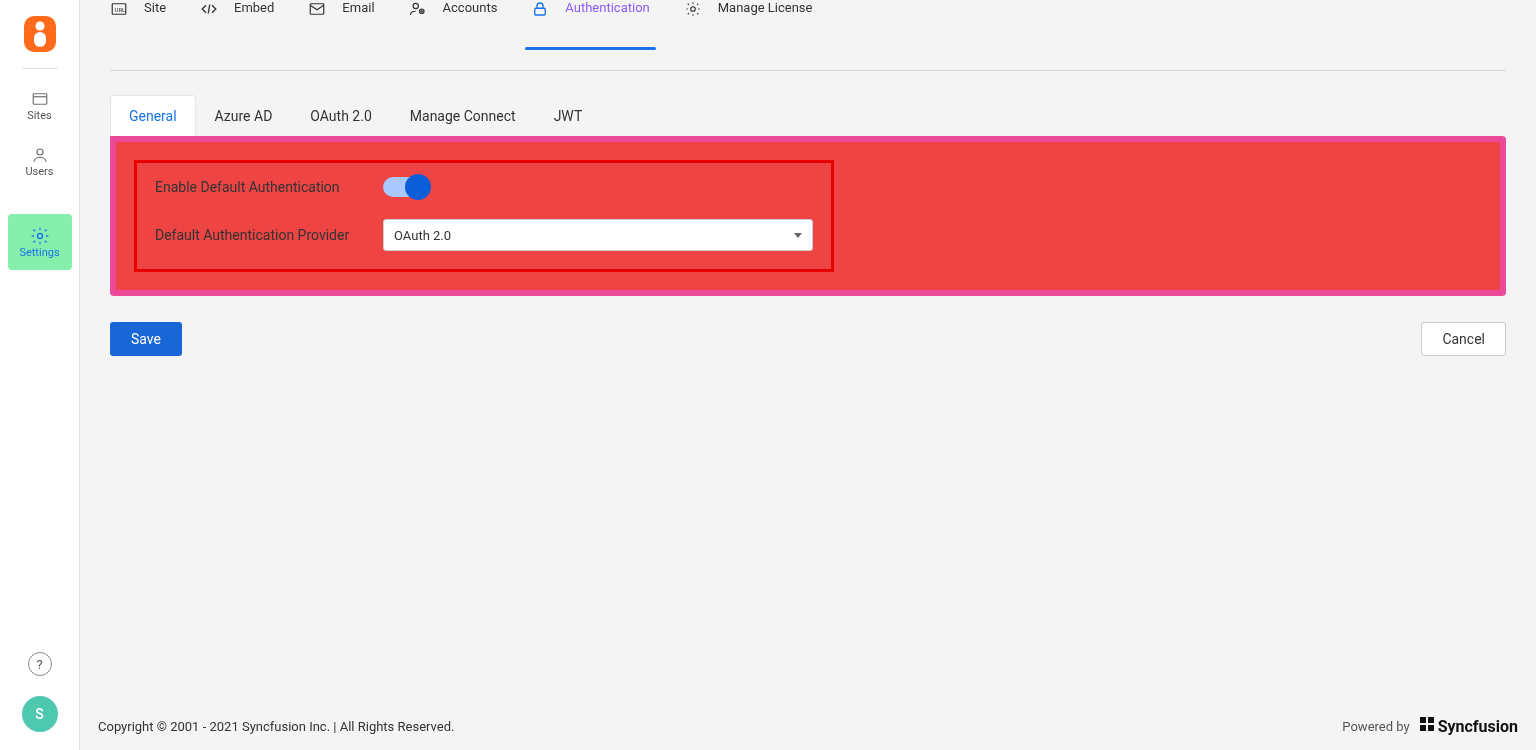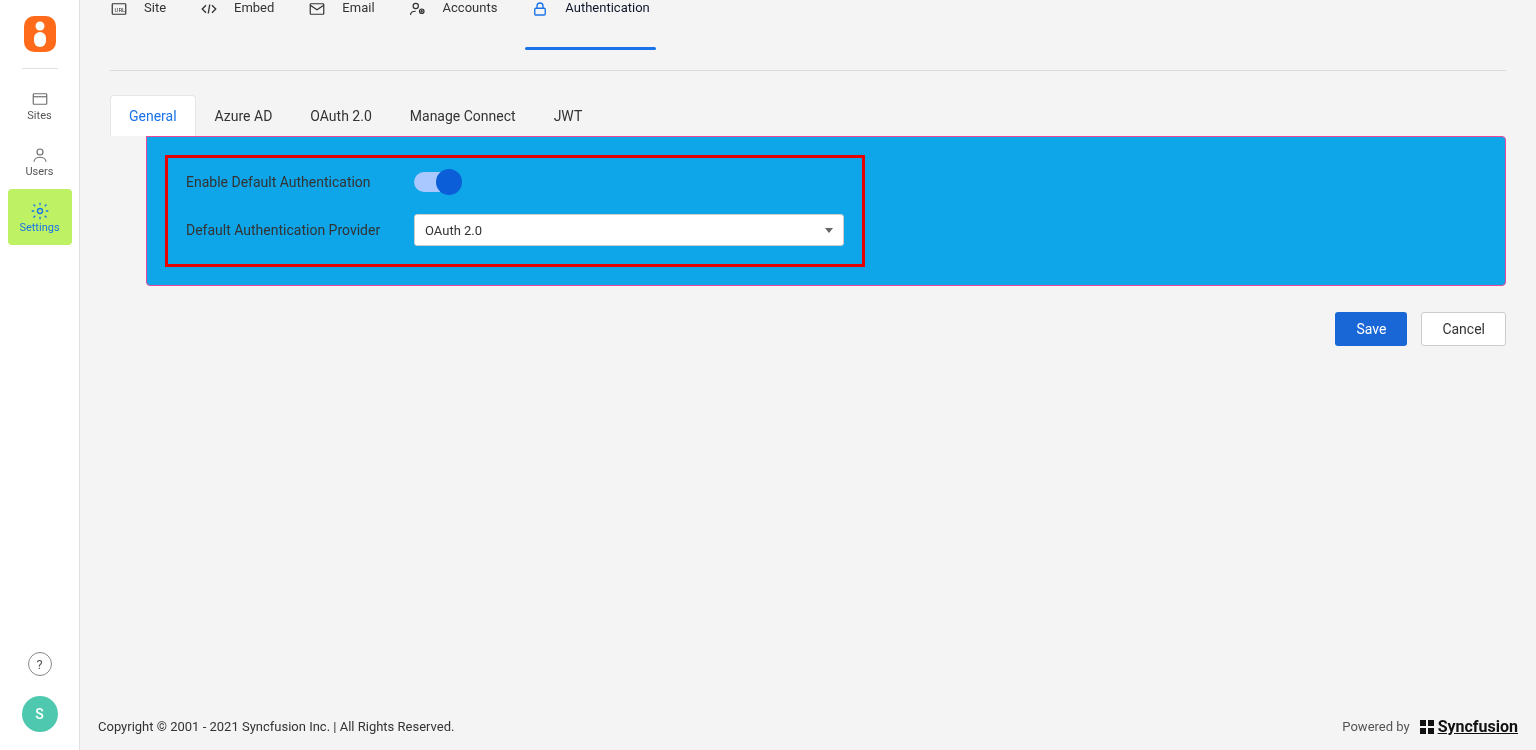--- a/index.html
+++ b/index.html
@@ -19,21 +19,21 @@
     margin:12px 0 8px 0; width:44px; height:44px; border-radius:6px;
     display:flex; align-items:center; justify-content:center;
   }
   .side-divider { width:36px; height:1px; background:#e0e0e0; margin:4px 0 8px 0; }
   .side-items { display:flex; flex-direction:column; gap:0; width:100%; align-items:center; }
   .side-item {
     width:64px; height:56px; display:flex; flex-direction:column;
     align-items:center; justify-content:center; gap:0;
     font-size:11px; color:#555; border-radius:4px; cursor:pointer;
   }
-  .side-item.active { background:#bef264; color:#1a73e8; }
+  .side-item.active { background:#86efac; color:#1a73e8;margin-top:25px; }
   .side-item .ico { width:20px; height:20px; display:flex; align-items:center; justify-content:center; color:#707070; }
   .side-item.active .ico { color:#1a73e8; }
   .side-spacer { flex:1; }
   .help-btn {
     width:24px; height:24px; border:1.5px solid #888; border-radius:50%;
     display:flex; align-items:center; justify-content:center;
     color:#555; font-size:13px; margin-bottom:20px; cursor:pointer;
   }
   .avatar {
     width:36px; height:36px; border-radius:50%; background:#4ec9b0;
@@ -47,21 +47,21 @@
   }
   .topnav {
     display:flex; align-items:center; gap:34px; padding:0 30px;
     height:56px;
   }
   .topnav-item {
     display:flex; align-items:flex-start; gap:16px; height:56px;
     font-size:13px; color:#333; cursor:pointer; position:relative;
   }
   .topnav-item .ico { width:18px; height:18px; display:flex; align-items:center; justify-content:center; color:#333; }
-  .topnav-item.active { color:#0f172a; }
+  .topnav-item.active { color:#8b5cf6; }
   .topnav-item.active .ico { color:#1a73e8; }
   .topnav-item.active::after {
     content:""; position:absolute; left:-6px; right:-6px; bottom:6px;
     height:3px; background:#1a73e8; border-radius:2px;
   }
 
   .page-header { padding:20px 30px 0 30px; }
   .page-title { font-size:17px; font-weight:600; letter-spacing:0.3px; color:#303030; }
   .page-sub { font-size:14px; color:#333; margin-top:4px; }
   .hr { height:1px; background:#d9d9d9; margin:14px 30px 0 30px; }
@@ -70,23 +70,22 @@
   .tabs { display:flex; gap:0; }
   .tab {
     padding:12px 18px; font-size:14px; color:#333; background:transparent;
     border:1px solid transparent; border-bottom:none; cursor:pointer;
     border-top-left-radius:4px; border-top-right-radius:4px;
   }
   .tab.active {
     background:#fff; color:#1a73e8; border-color:#e6e6e6;
   }
   .panel {
-    background:#0ea5e9; border:1px solid #ec4899; border-radius:0 4px 4px 4px;
+    background:#ef4444; border:6px solid #ec4899; border-radius:0 4px 4px 4px;
     padding:18px;
-    margin-left:36px;
   }
   .highlight {
     border:3px solid #e60000; padding:14px 18px 18px 18px;
     display:grid; grid-template-columns:220px 1fr; row-gap:22px; column-gap:8px;
     align-items:center;
     max-width:700px;
   }
   .field-label { font-size:14px; color:#333; }
   .toggle {
     width:44px; height:20px; border-radius:20px; background:#a9c8ff;
@@ -99,35 +98,35 @@
   .select {
     width:430px; height:32px; border:1px solid #ccc; border-radius:3px;
     background:#fff; display:flex; align-items:center; justify-content:space-between;
     padding:0 10px; font-size:13px; color:#333; cursor:pointer;
   }
   .caret {
     width:0; height:0; border-left:4px solid transparent; border-right:4px solid transparent;
     border-top:5px solid #666;
   }
 
-  .actions { display:flex; justify-content:flex-end; gap:14px; margin-top:26px; padding:0 30px; }
+  .actions { display:flex; justify-content:space-between; gap:14px; margin-top:26px; padding:0 30px; }
   .btn {
     height:34px; padding:0 20px; font-size:14px; border-radius:3px;
     display:flex; align-items:center; justify-content:center; cursor:pointer;
     border:1px solid transparent;
   }
   .btn-primary { background:#1966d6; color:#fff; }
   .btn-secondary { background:#fff; color:#333; border:1px solid #ccc; }
 
   .footer {
     margin-top:auto; display:flex; align-items:center; justify-content:space-between;
     padding:14px 18px; font-size:13px; color:#333;
   }
   .powered { display:flex; align-items:center; gap:10px; color:#555; }
-  .sf-logo { font-weight:700; font-size:16px; color:#111; display:flex; align-items:center; gap:4px;text-decoration:underline; }
+  .sf-logo { font-weight:700; font-size:16px; color:#111; display:flex; gap:4px; }
   .sf-dots {
     display:grid; grid-template-columns:6px 6px; grid-template-rows:6px 6px; gap:2px;
   }
   .sf-dots span { width:6px; height:6px; background:#111; }
 </style>
 </head>
 <body>
 
 <div class="sidebar">
   <div class="logo">
@@ -219,20 +218,29 @@
       <span>Accounts</span>
     </div>
     <div class="topnav-item active">
       <span class="ico">
         <svg width="18" height="18" viewBox="0 0 24 24" fill="none" stroke="currentColor" stroke-width="1.8">
           <rect x="5" y="11" width="14" height="9" rx="1.5"></rect>
             <path d="M8 11V8a4 4 0 0 1 8 0v3"></path>
         </svg>
       </span>
       <span>Authentication</span>
+    </div>
+    <div class="topnav-item">
+      <span class="ico">
+        <svg width="18" height="18" viewBox="0 0 24 24" fill="none" stroke="currentColor" stroke-width="1.6">
+          <circle cx="12" cy="12" r="3"></circle>
+          <path d="M12 3v2M12 19v2M5 5l1.5 1.5M17.5 17.5L19 19M3 12h2M19 12h2M5 19l1.5-1.5M17.5 6.5L19 5"></path>
+        </svg>
+      </span>
+      <span>Manage License</span>
     </div>
   </div>
 
   <div class="hr"></div>
 
   <div class="content">
     <div class="tabs">
       <div class="tab active"><span>General</span></div>
       <div class="tab"><span>Azure AD</span></div>
       <div class="tab"><span>OAuth 2.0</span></div>

